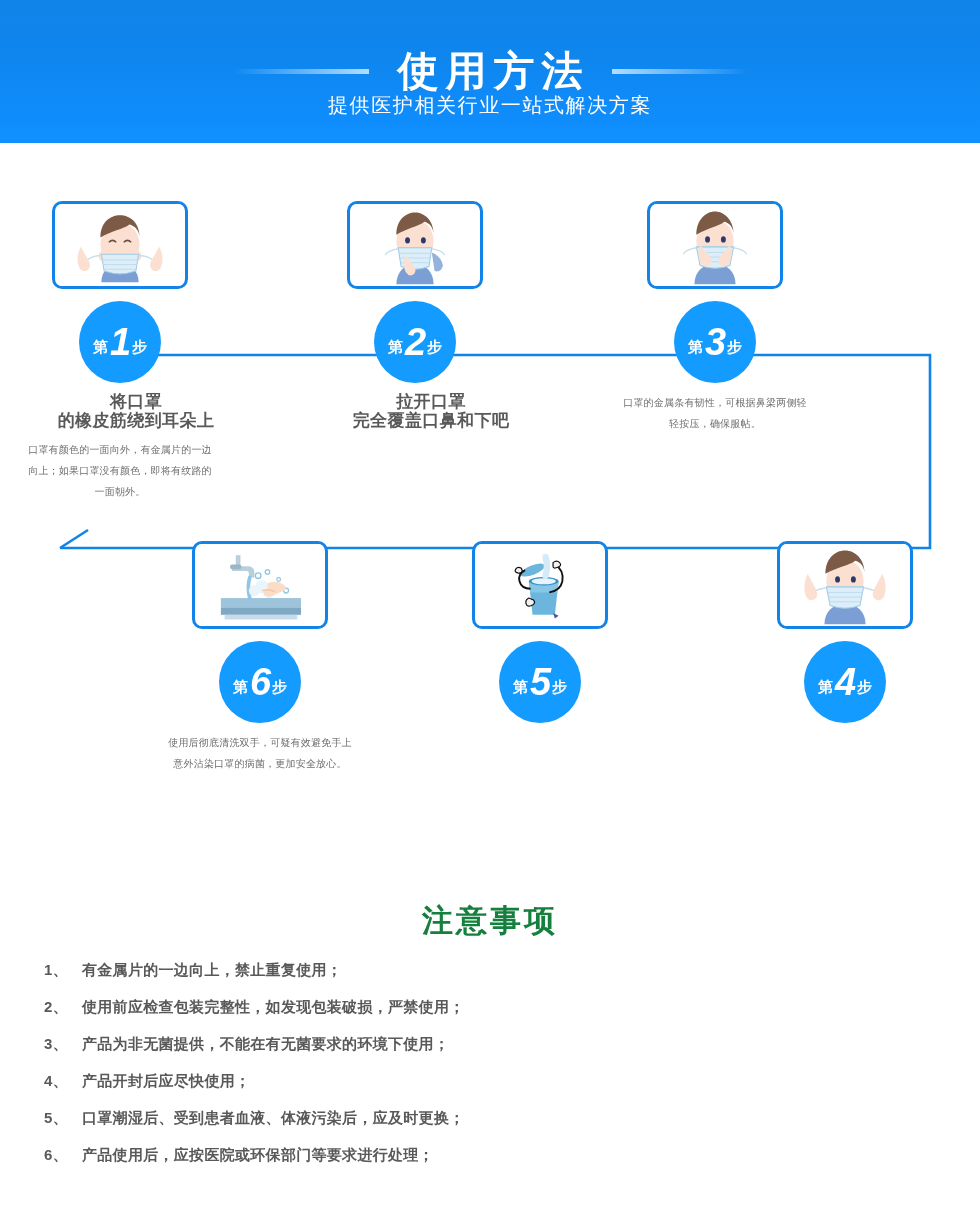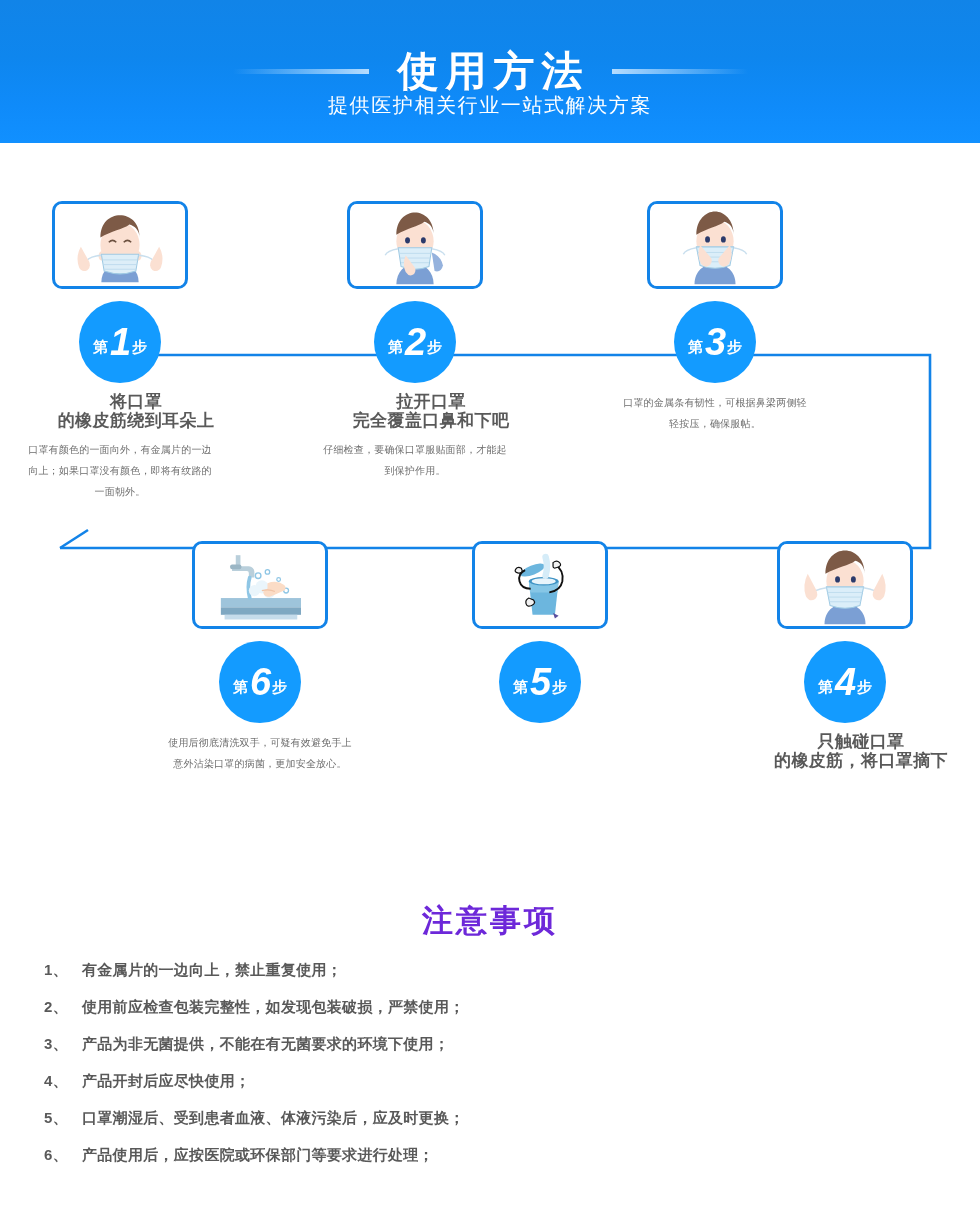--- a/index.html
+++ b/index.html
@@ -64,21 +64,21 @@
     font-size:17px; font-weight:bold; line-height:19px; letter-spacing:0.4px;padding-left:32px;
   }
   .s-desc {
     margin-top:9px; text-align:center; color:#6e6e6e;
     font-size:10px; line-height:21px; padding:0 24px; letter-spacing:0.2px;
   }
 
   
   .notes-area { position:absolute; left:0; top:888px; width:980px; height:325px; }
   .notes-title {
-    text-align:center; color:#6d28d9; font-size:31px; font-weight:bold;
+    text-align:center; color:#15803d; font-size:31px; font-weight:bold;
     letter-spacing:3px; line-height:1; padding-top:17px;
   }
   .notes-list { margin-top:26px; padding-left:44px; }
   .note-item {
     display:flex; align-items:flex-start;
     color:#595959; font-size:15px; font-weight:bold; line-height:1;
     margin-bottom:22px; letter-spacing:0.3px;
   }
   .note-num { width:38px; flex:0 0 38px; }
   .note-text { flex:1; }
@@ -154,21 +154,20 @@
       </div>
       <div class="badge">
         <span class="b-pre">第</span>
         <span class="b-num">2</span>
         <span class="b-post">步</span>
       </div>
       <div class="s-title">
         <div>拉开口罩</div>
         <div>完全覆盖口鼻和下吧</div>
       </div>
-      <div class="s-desc">仔细检查，要确保口罩服贴面部，才能起到保护作用。</div>
     </div>
 
     <div class="step" style="left:595px; top:58px;">
       <div class="thumb">
         <svg viewBox="0 0 136 88" xmlns="http://www.w3.org/2000/svg">
           <rect x="0" y="0" width="136" height="88" fill="#fff"></rect>
           <path d="M46 86c0-14 10-22 22-22s22 8 22 22z" fill="#7b9fd4"></path>
           <ellipse cx="68" cy="40" rx="20" ry="23" fill="#fbe0d2"></ellipse>
           <path d="M48 33c0-16 10-25 20-25s20 9 20 25c0-8-5-13-10-14-6 5-19 7-30 14z" fill="#7d5a46"></path>
           <ellipse cx="60" cy="38" rx="2.6" ry="3.4" fill="#2b3a6b"></ellipse>
@@ -257,24 +256,20 @@
           <path d="M48 47q-14 2-18 8M88 47q14 2 18 8" stroke="#c9dfee" stroke-width="1.6" fill="none"></path>
           <path d="M28 32q-6 12-2 24 4 7 10 3 4-4 1-10z" fill="#fbe0d2"></path>
           <path d="M108 32q6 12 2 24-4 7-10 3-4-4-1-10z" fill="#fbe0d2"></path>
         </svg>
       </div>
       <div class="badge">
         <span class="b-pre">第</span>
         <span class="b-num">4</span>
         <span class="b-post">步</span>
       </div>
-      <div class="s-title">
-        <div>只触碰口罩</div>
-        <div>的橡皮筋，将口罩摘下</div>
-      </div>
     </div>
 
   </div>
 
   <div class="notes-area">
     <div class="notes-title">注意事项</div>
     <div class="notes-list">
       <div class="note-item">
         <span class="note-num">1、</span>
         <span class="note-text">有金属片的一边向上，禁止重复使用；</span>

